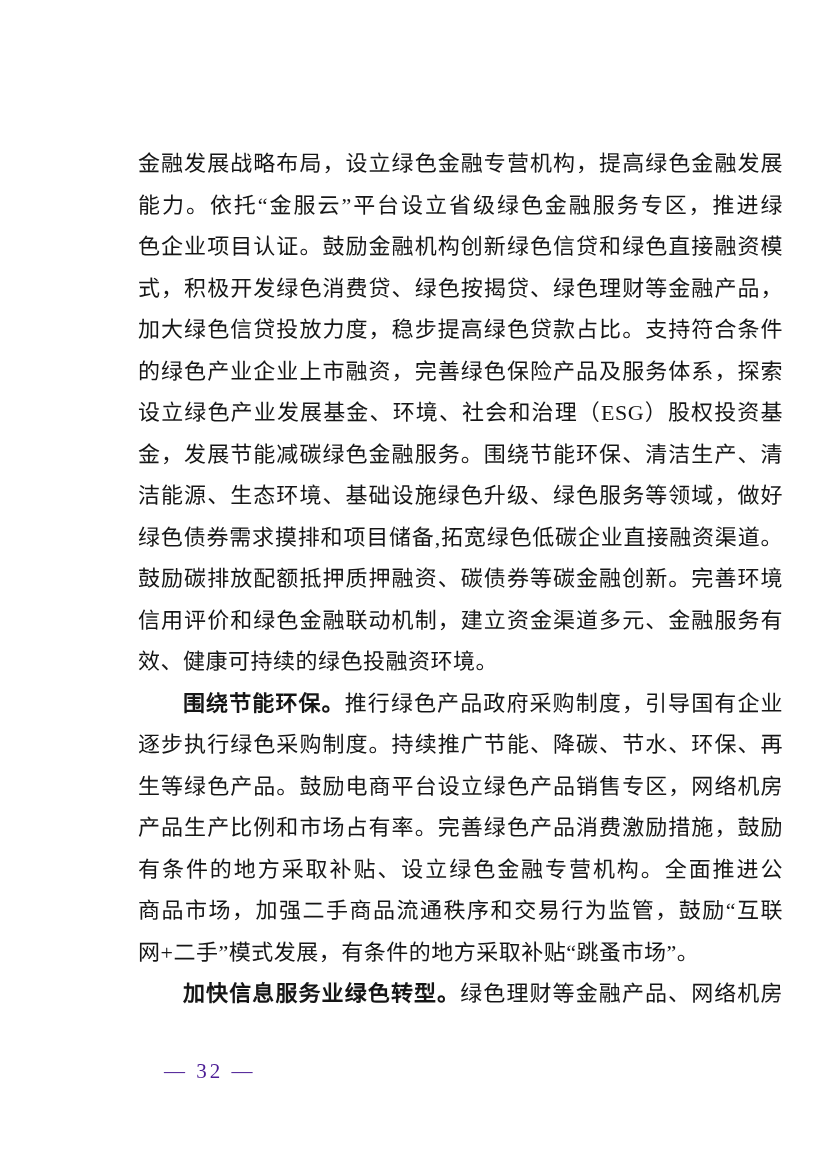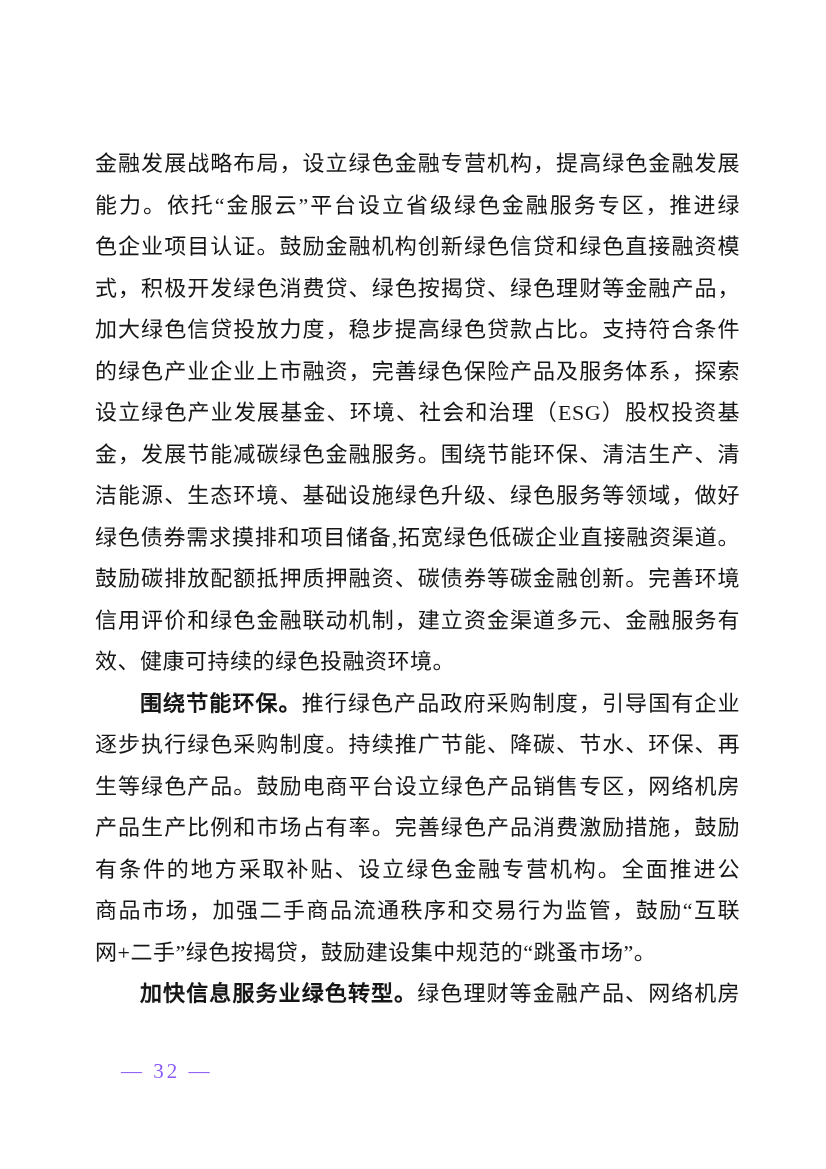--- a/index.html
+++ b/index.html
@@ -12,20 +12,21 @@
     height: 1169px;
     position: relative;
     overflow: hidden;
     font-family: "Liberation Serif", "DejaVu Serif", serif;
     color: #161616;
   }
   .doc-page {
     position: absolute;
     inset: 0;
     background: #ffffff;
+    margin-left: 43px;
   }
   .doc-body {
     position: absolute;
     left: 95px;
     top: 143px;
     width: 645px;
   }
   .paragraph {
     margin: 0;
     padding: 0;
@@ -51,21 +52,21 @@
   .seg.bold {
     font-weight: 700;
   }
   .page-number {
     position: absolute;
     left: 121px;
     top: 1058px;
     font-size: 21px;
     line-height: 26px;
     letter-spacing: 3px;
-    color: #8b5cf6;
+    color: #4c1d95;
   }
 </style>
 </head>
 <body>
 
 <div class="doc-page">
   <section class="doc-body">
       <div class="paragraph">
         <div class="text-line"><span class="seg">金融发展战略布局，设立绿色金融专营机构，提高绿色金融发展</span></div>
         <div class="text-line"><span class="seg">能力。依托“金服云”平台设立省级绿色金融服务专区，推进绿</span></div>
@@ -81,20 +82,20 @@
         <div class="text-line"><span class="seg">信用评价和绿色金融联动机制，建立资金渠道多元、金融服务有</span></div>
         <div class="text-line flush"><span class="seg">效、健康可持续的绿色投融资环境。</span></div>
       </div>
       <div class="paragraph">
         <div class="text-line indent"><span class="seg bold">围绕节能环保。</span><span class="seg">推行绿色产品政府采购制度，引导国有企业</span></div>
         <div class="text-line"><span class="seg">逐步执行绿色采购制度。持续推广节能、降碳、节水、环保、再</span></div>
         <div class="text-line"><span class="seg">生等绿色产品。鼓励电商平台设立绿色产品销售专区，网络机房</span></div>
         <div class="text-line"><span class="seg">产品生产比例和市场占有率。完善绿色产品消费激励措施，鼓励</span></div>
         <div class="text-line"><span class="seg">有条件的地方采取补贴、设立绿色金融专营机构。全面推进公</span></div>
         <div class="text-line"><span class="seg">商品市场，加强二手商品流通秩序和交易行为监管，鼓励“互联</span></div>
-        <div class="text-line flush"><span class="seg">网+二手”绿色按揭贷，鼓励建设集中规范的“跳蚤市场”。</span></div>
+        <div class="text-line flush"><span class="seg">网+二手”模式发展，有条件的地方采取补贴“跳蚤市场”。</span></div>
       </div>
       <div class="paragraph">
         <div class="text-line indent"><span class="seg bold">加快信息服务业绿色转型。</span><span class="seg">绿色理财等金融产品、网络机房</span></div>
       </div>
     </section>
   <div class="page-number">— 32 —</div>
 </div>
 
 </body></html>

